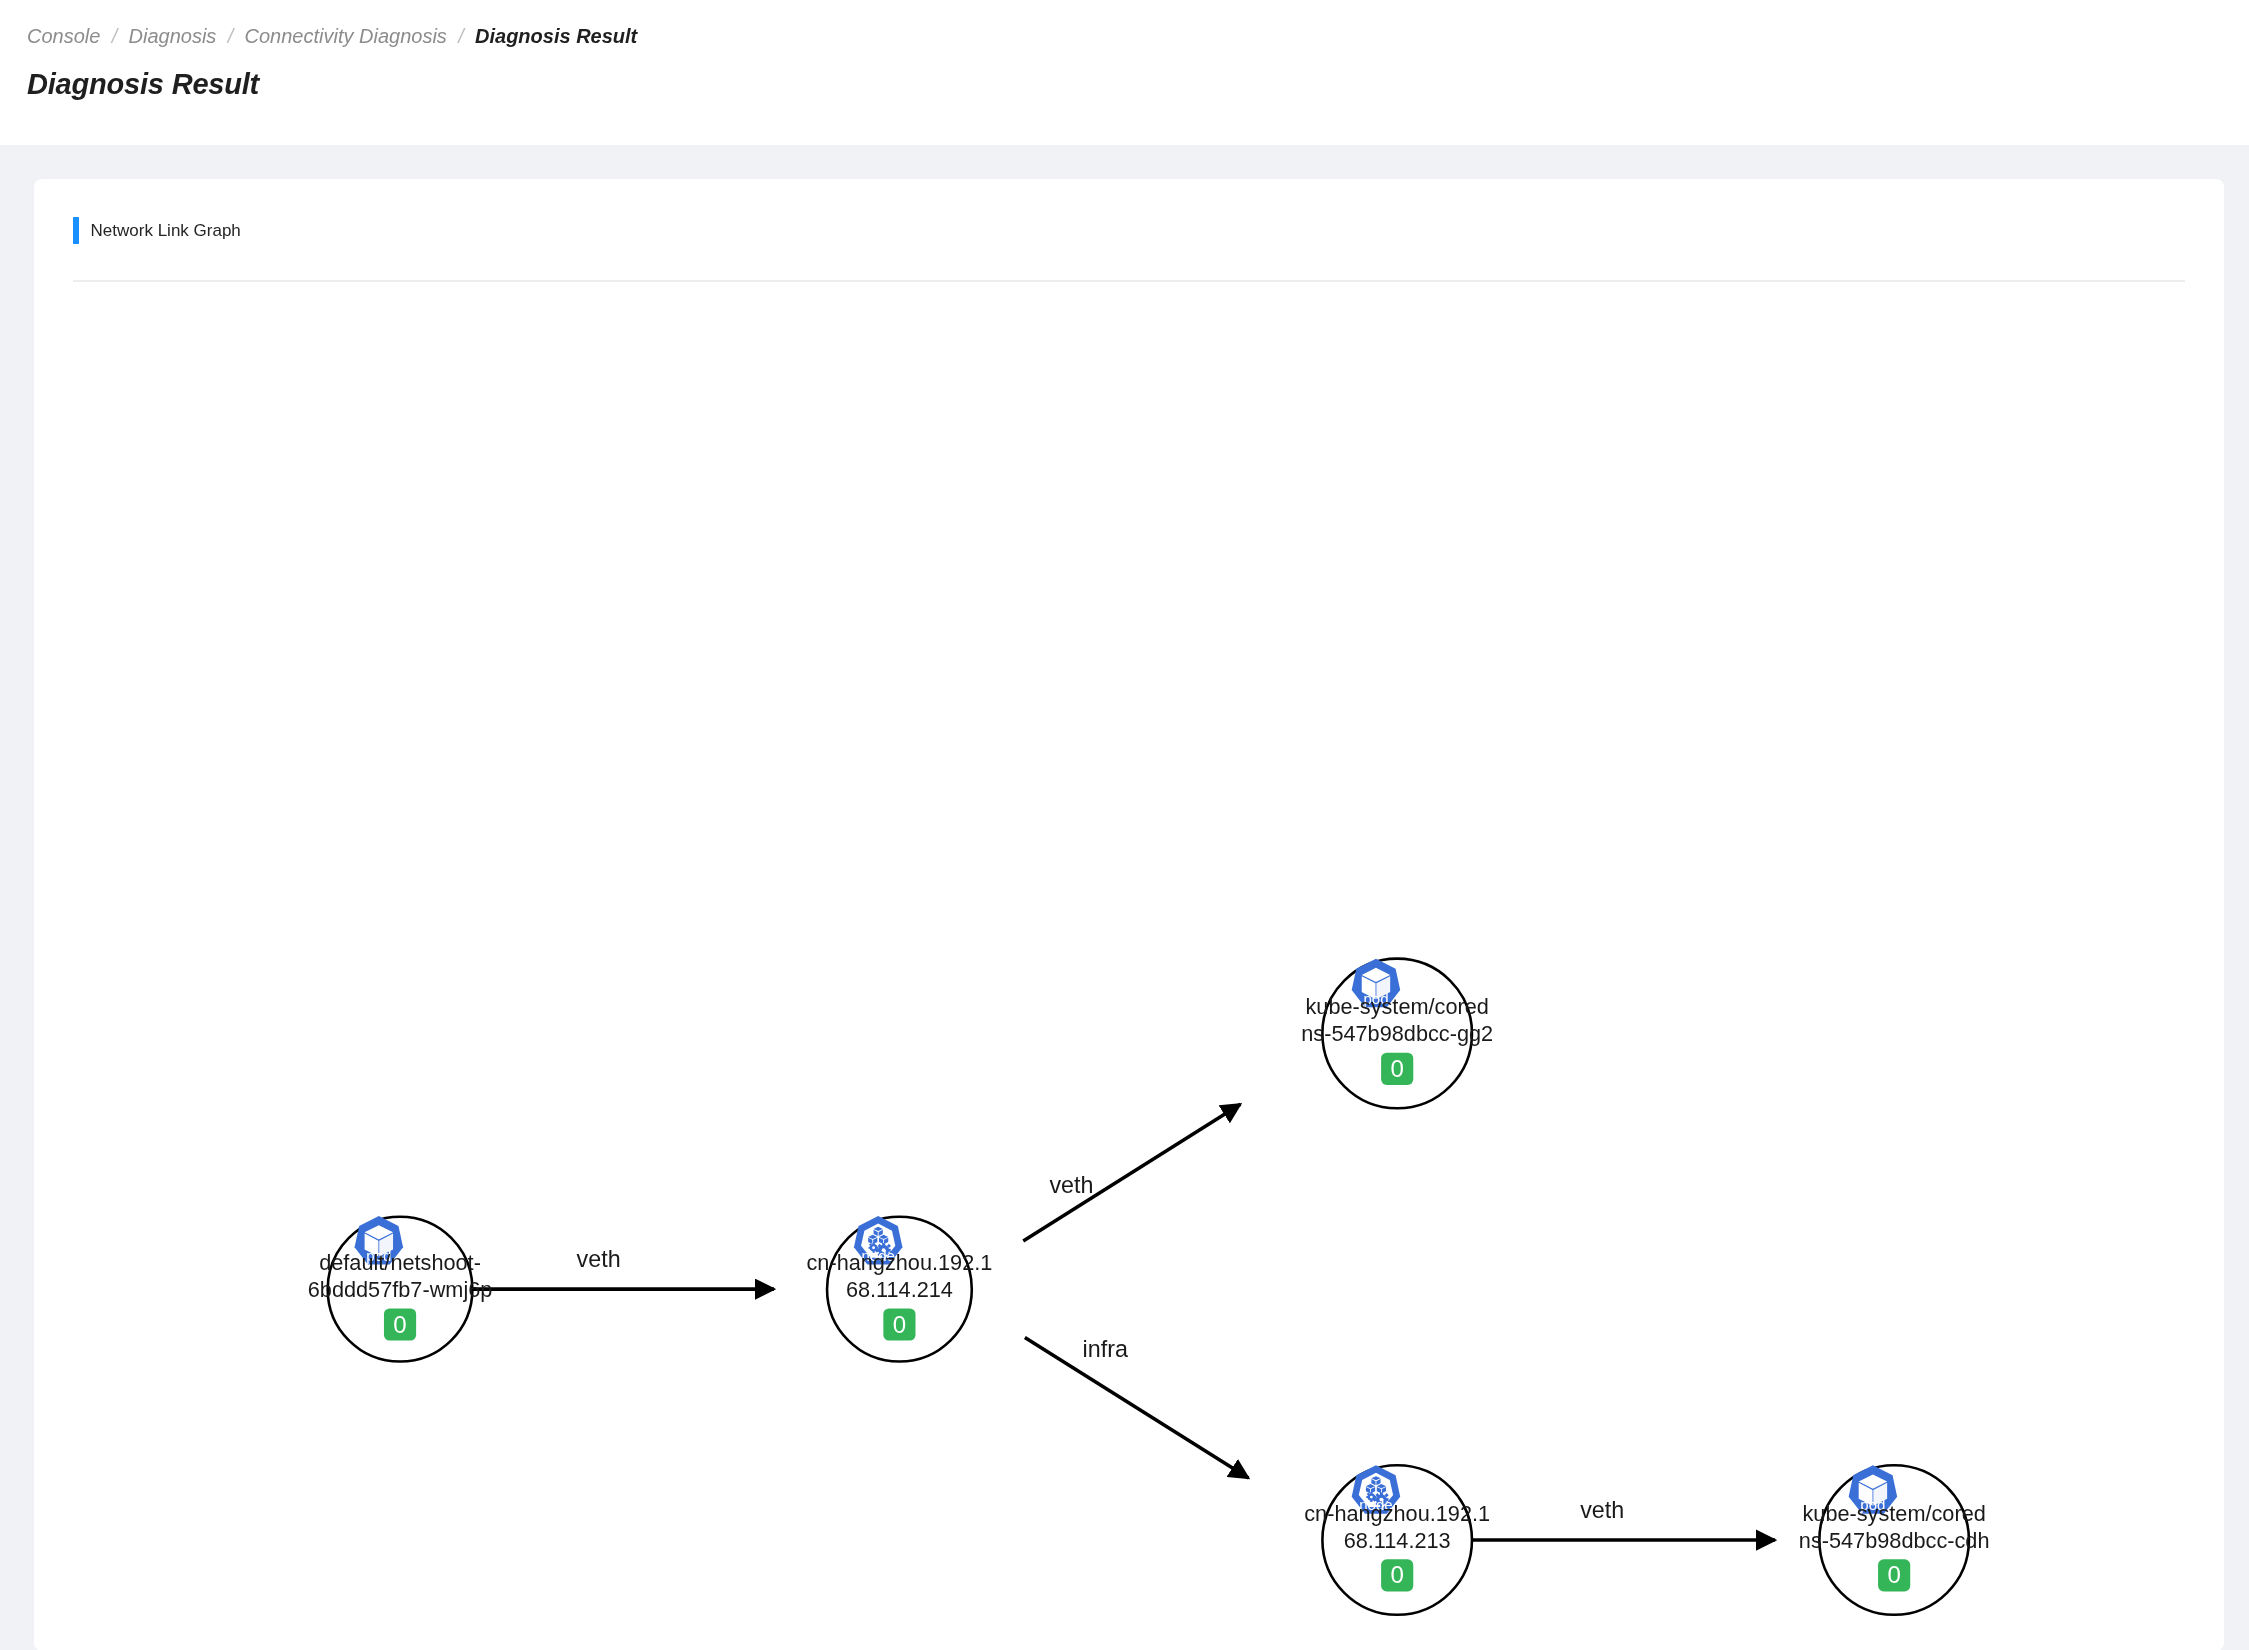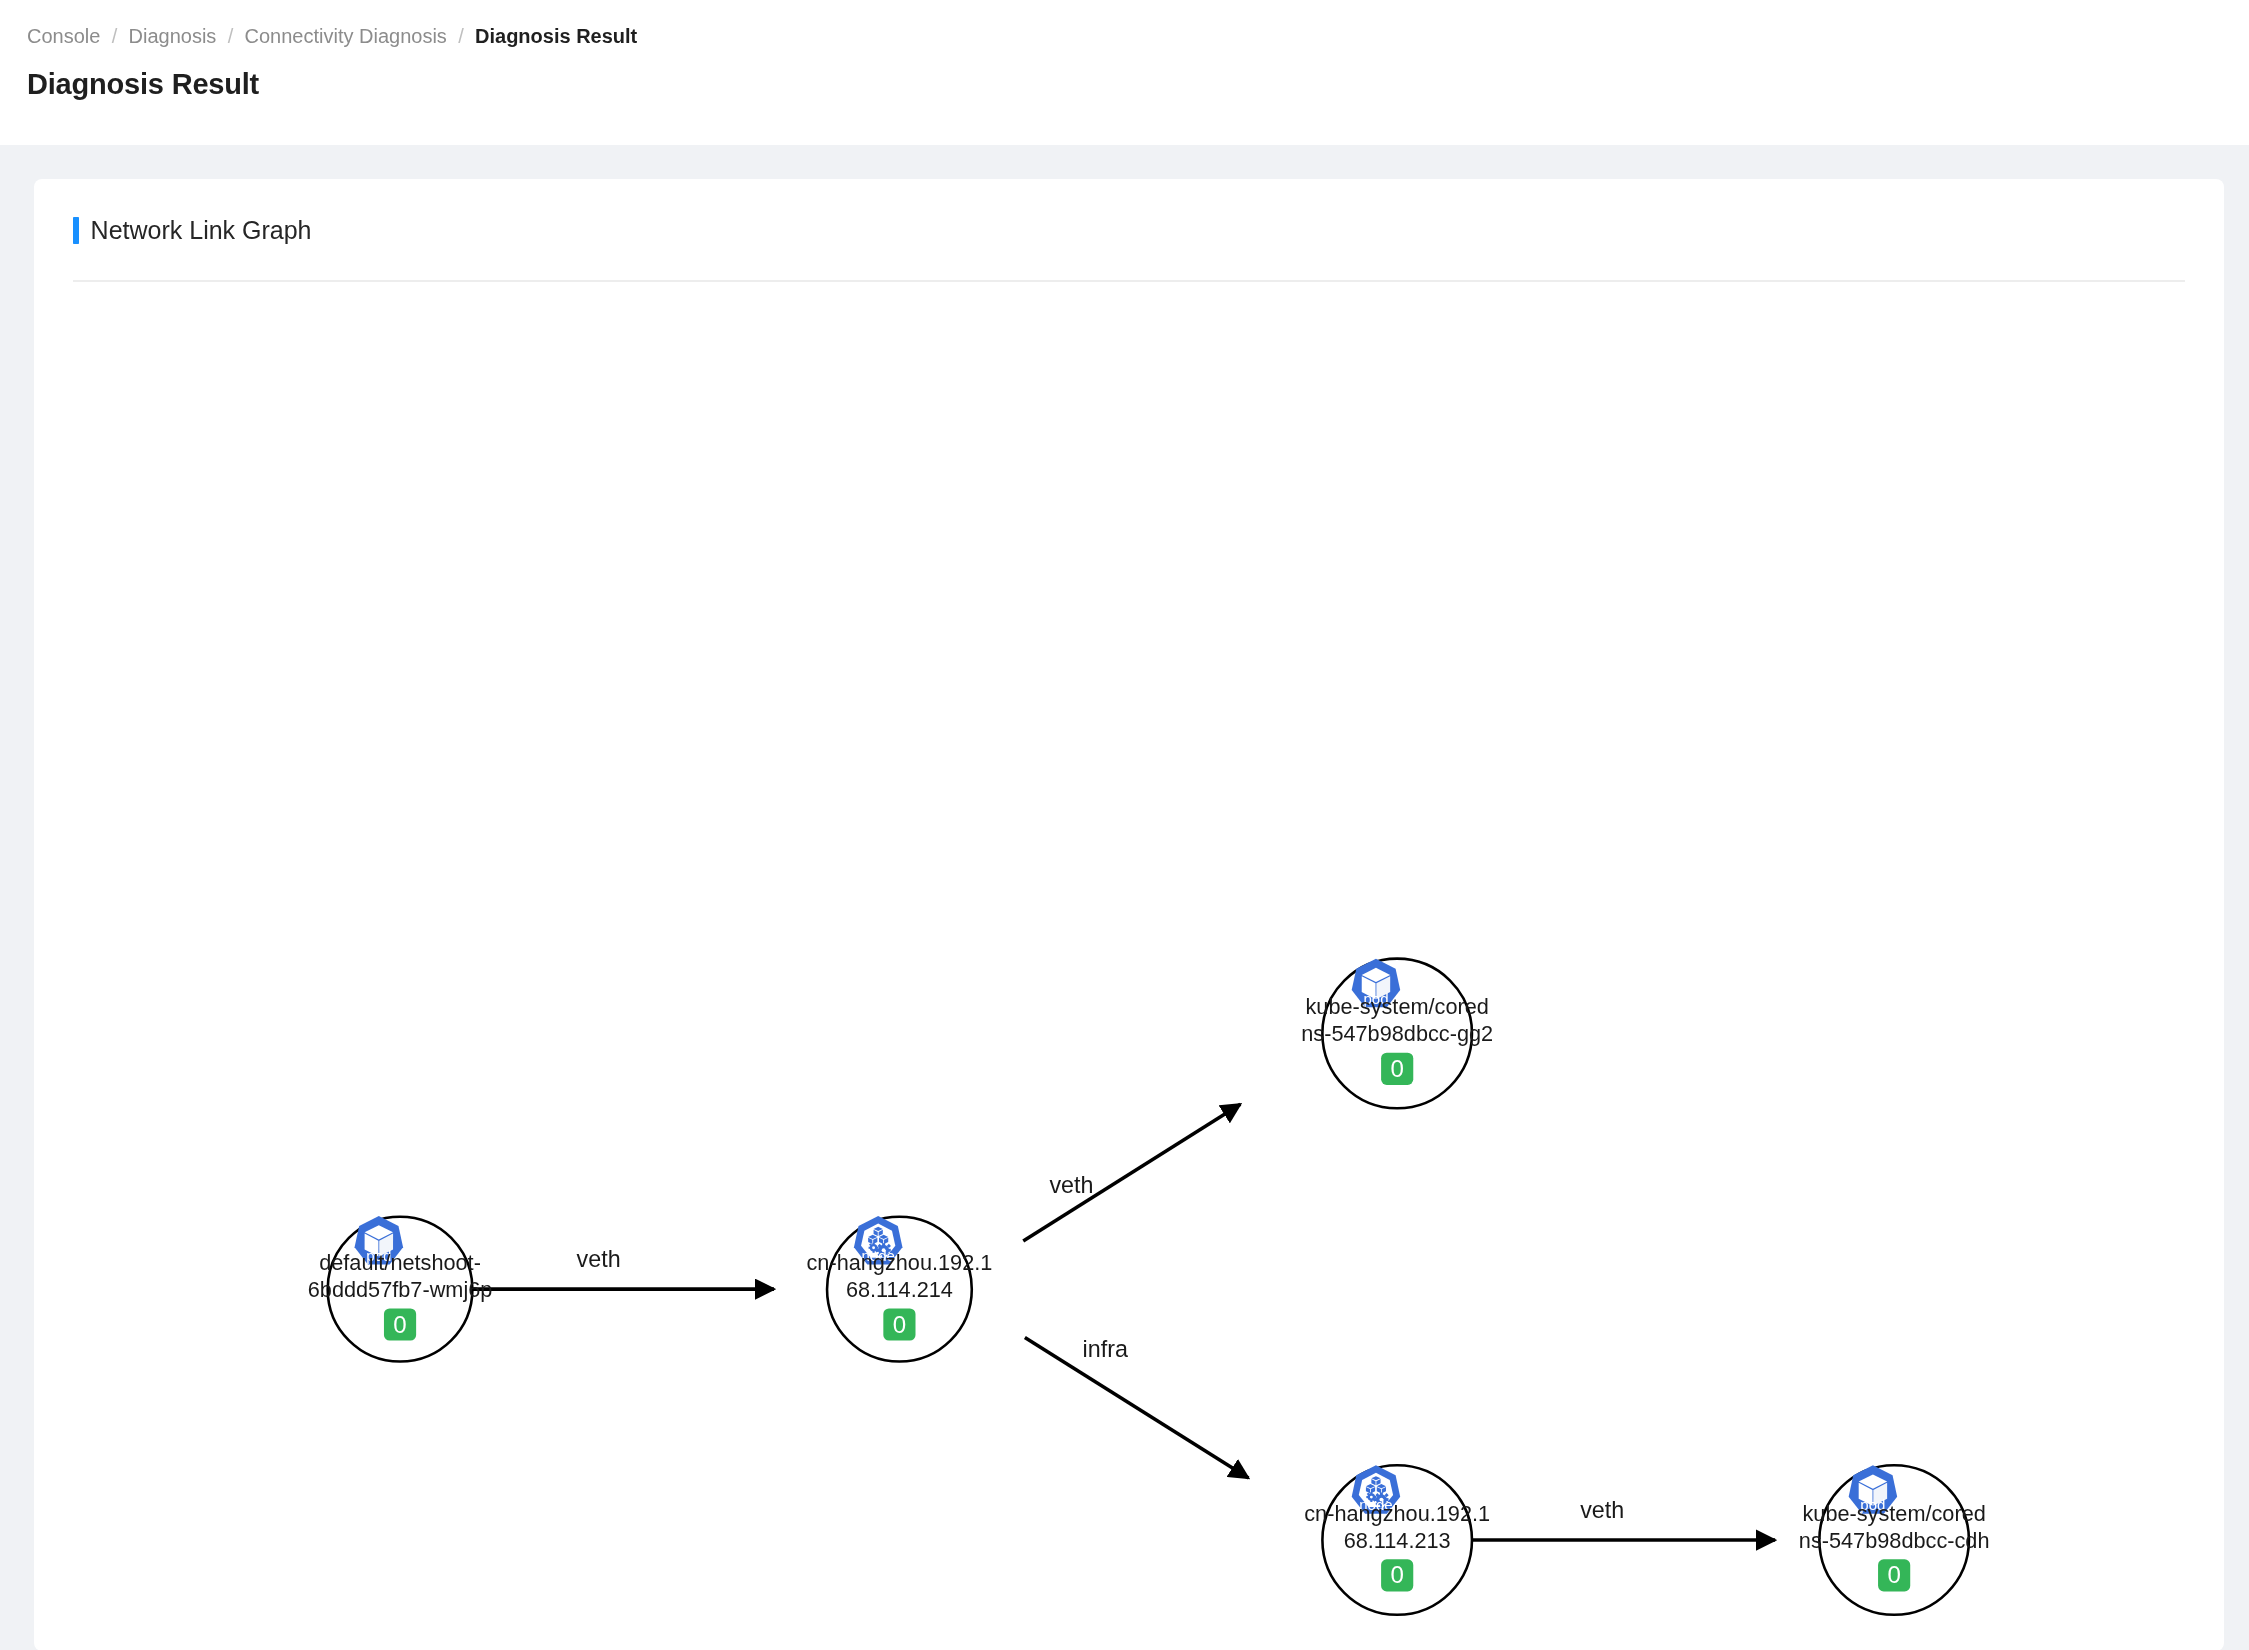--- a/index.html
+++ b/index.html
@@ -11,20 +11,21 @@
     overflow: hidden;
   }
 
   
   .page-header {
     position: absolute;
     left: 0; top: 0;
     width: 2250px;
     height: 125px;
     background: #ffffff;
+    font-style: italic;
   }
   .breadcrumb {
     position: absolute;
     left: 27px; top: 24px;
     display: flex;
     align-items: center;
     font-size: 20px;
     line-height: 24px;
     white-space: nowrap;
   }
@@ -77,21 +78,21 @@
     height: 32px;
   }
   .accent-bar {
     width: 5.6px;
     height: 27px;
     background: #1890ff;
     border-radius: 0.8px;
     margin-right: 12px;
   }
   .card-title {
-    font-size: 25px;
+    font-size: 17px;
     line-height: 29px;
     color: #262626;
     font-weight: 400;
   }
   .card-divider {
     position: absolute;
     left: 39px; top: 101px;
     width: 2112px;
     height: 1.6px;
     background: #ededed;

